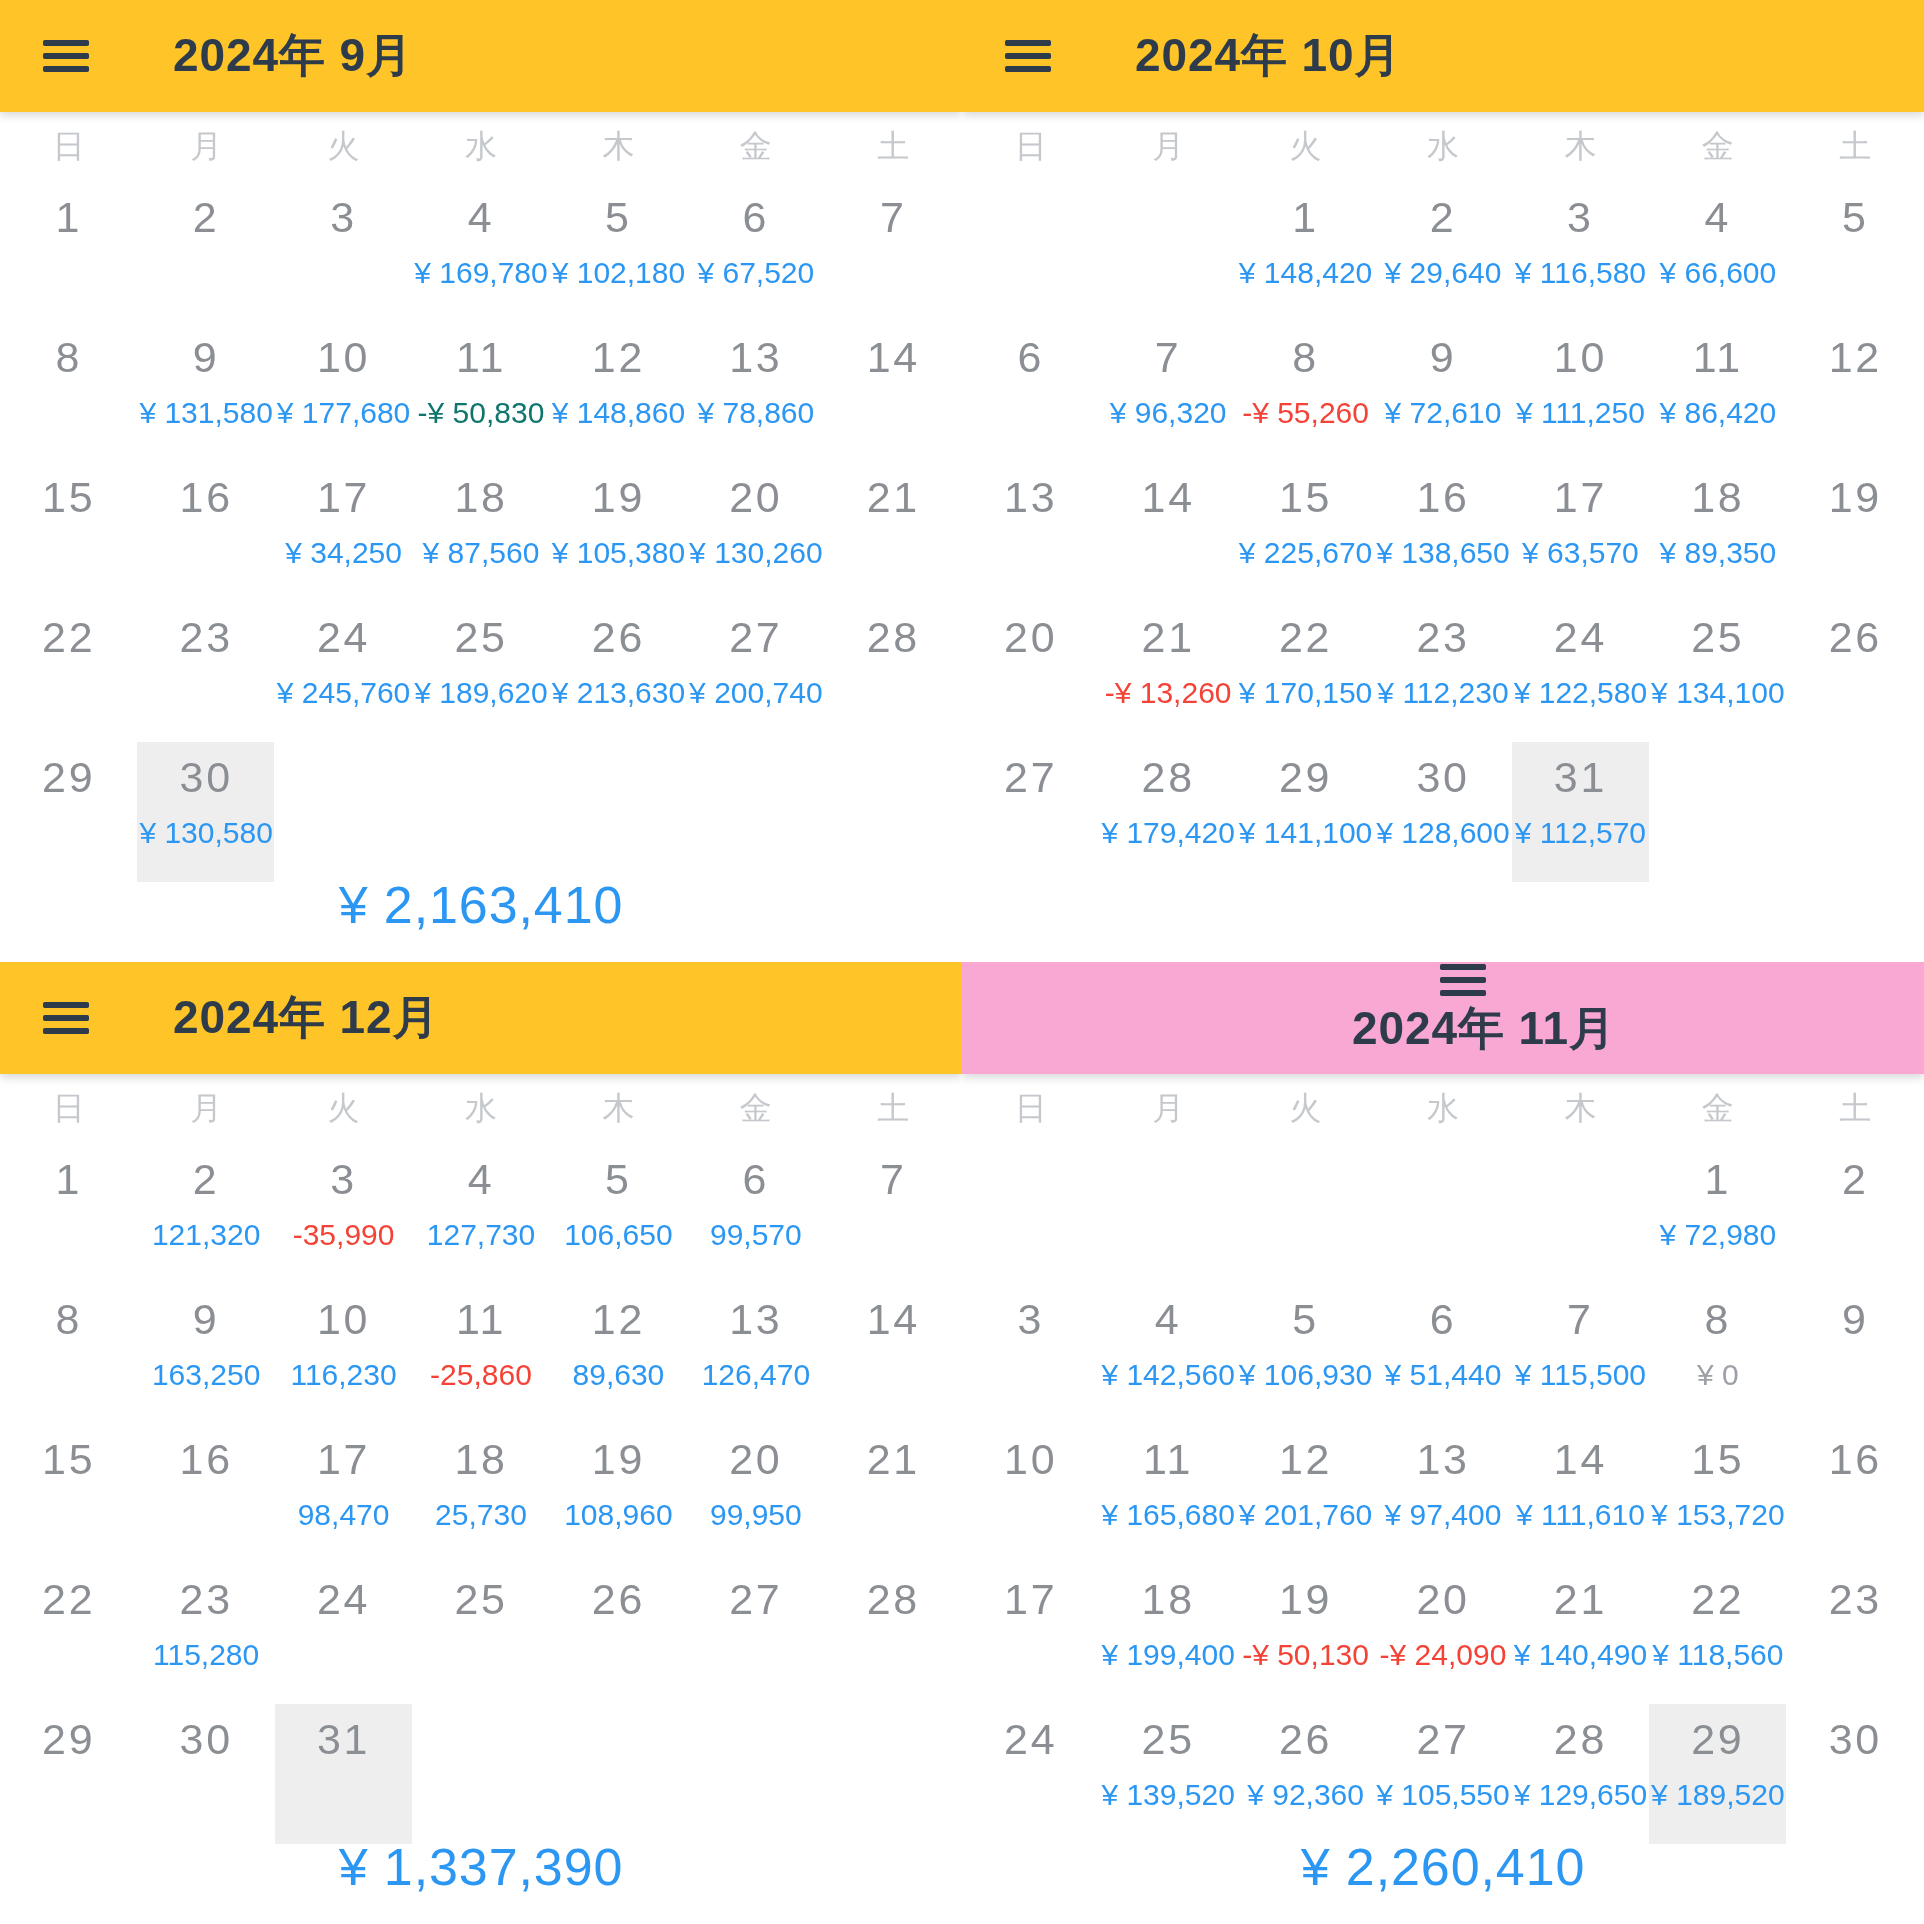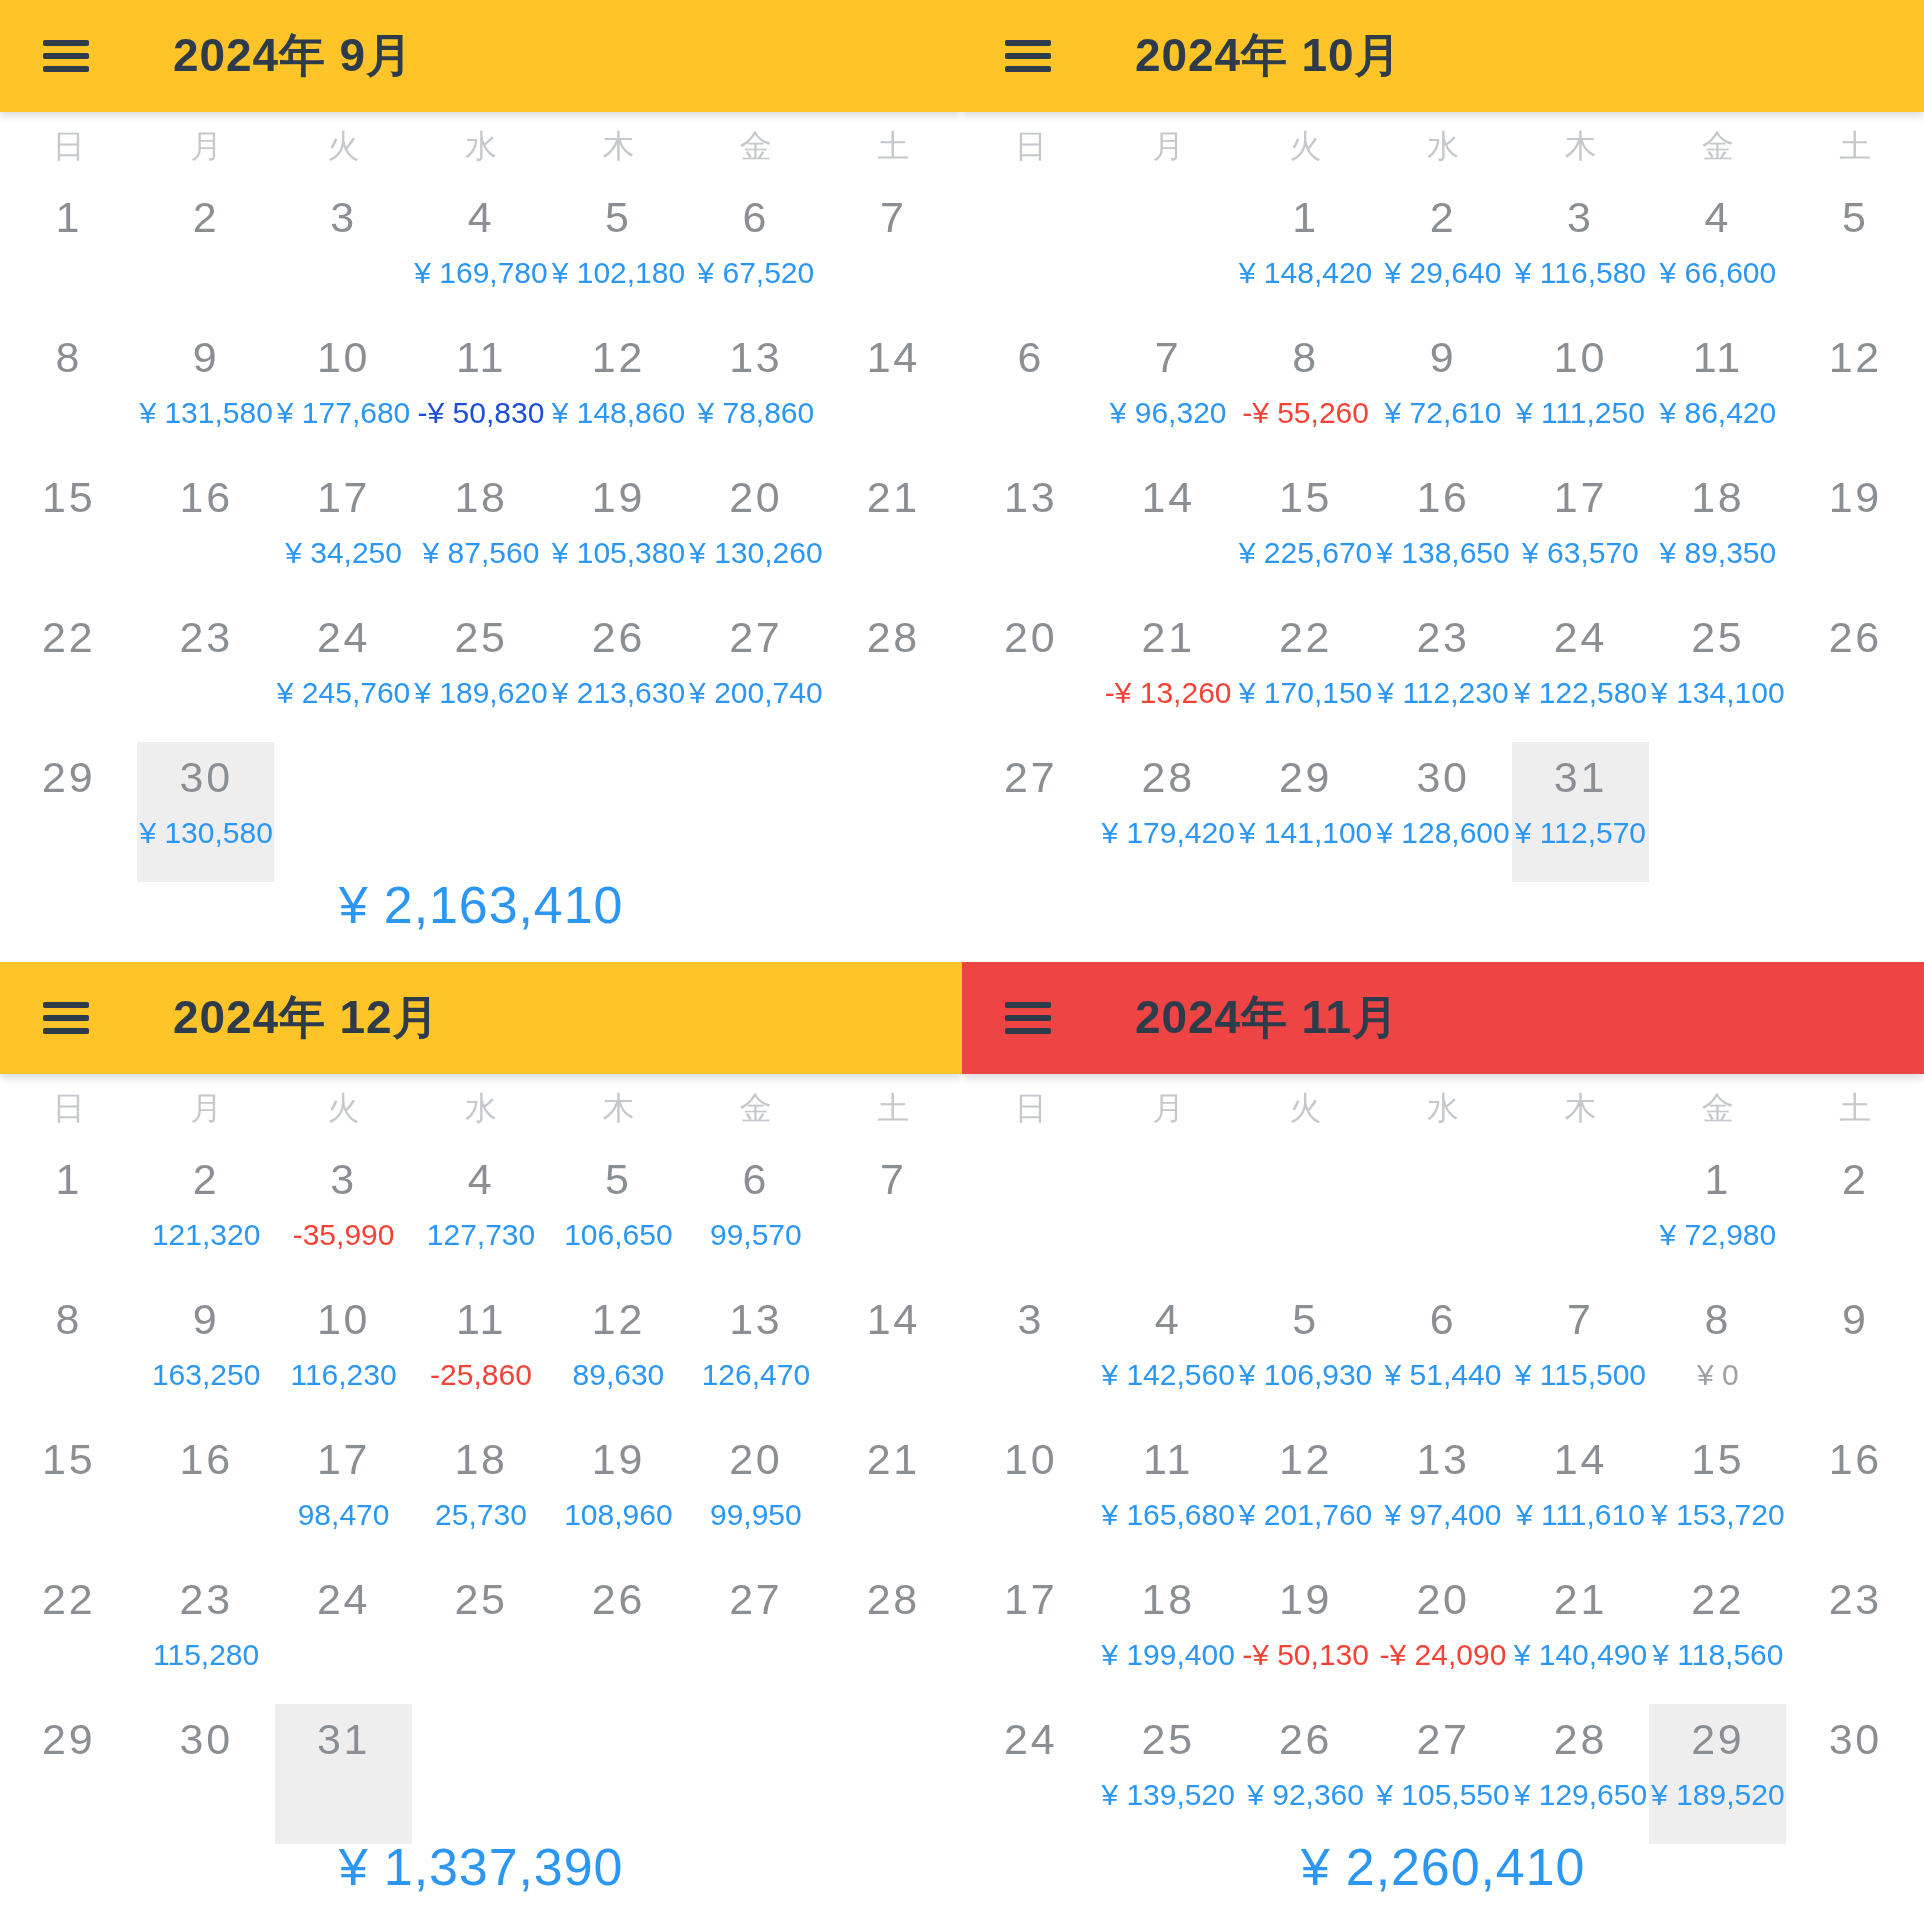--- a/index.html
+++ b/index.html
@@ -123,21 +123,21 @@
             <span class="date-num" style="color: rgb(139, 143, 148);">14</span>
           </div>
           <div class="amt-cell"></div>
           <div class="amt-cell">
             <span class="amt" style="color: rgb(43, 151, 243);">¥ 131,580</span>
           </div>
           <div class="amt-cell">
             <span class="amt" style="color: rgb(43, 151, 243);">¥ 177,680</span>
           </div>
           <div class="amt-cell">
-            <span class="amt" style="color: #1d4ed8;">-¥ 50,830</span>
+            <span class="amt" style="color: #0f766e;">-¥ 50,830</span>
           </div>
           <div class="amt-cell">
             <span class="amt" style="color: rgb(43, 151, 243);">¥ 148,860</span>
           </div>
           <div class="amt-cell">
             <span class="amt" style="color: rgb(43, 151, 243);">¥ 78,860</span>
           </div>
           <div class="amt-cell"></div>
         </div>
         <div class="week">
@@ -641,21 +641,21 @@
           <div class="amt-cell"></div>
           <div class="amt-cell"></div>
           <div class="amt-cell"></div>
           <div class="amt-cell"></div>
         </div>
       </div>
     <div class="total" style="color: rgb(43, 151, 243);">¥ 1,337,390</div>
   </section>
 
   <section class="month">
-    <header class="mheader" style="background: #ef4444;">
+    <header class="mheader" style="background: #f9a8d4; flex-direction: column;">
       <button class="menu-btn">
         <span class="bar" style="background: rgb(46, 59, 75);"></span>
         <span class="bar" style="background: rgb(46, 59, 75);"></span>
         <span class="bar" style="background: rgb(46, 59, 75);"></span>
       </button>
       <h1 class="mtitle" style="color: rgb(46, 59, 75);">2024年 11月</h1>
     </header>
     <div class="weekdays">
       <span style="color: rgb(197, 200, 204);">日</span>
       <span style="color: rgb(197, 200, 204);">月</span>

